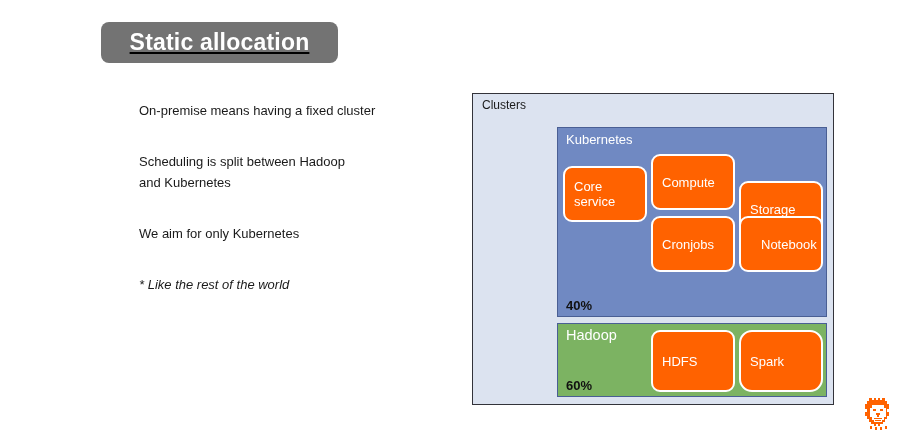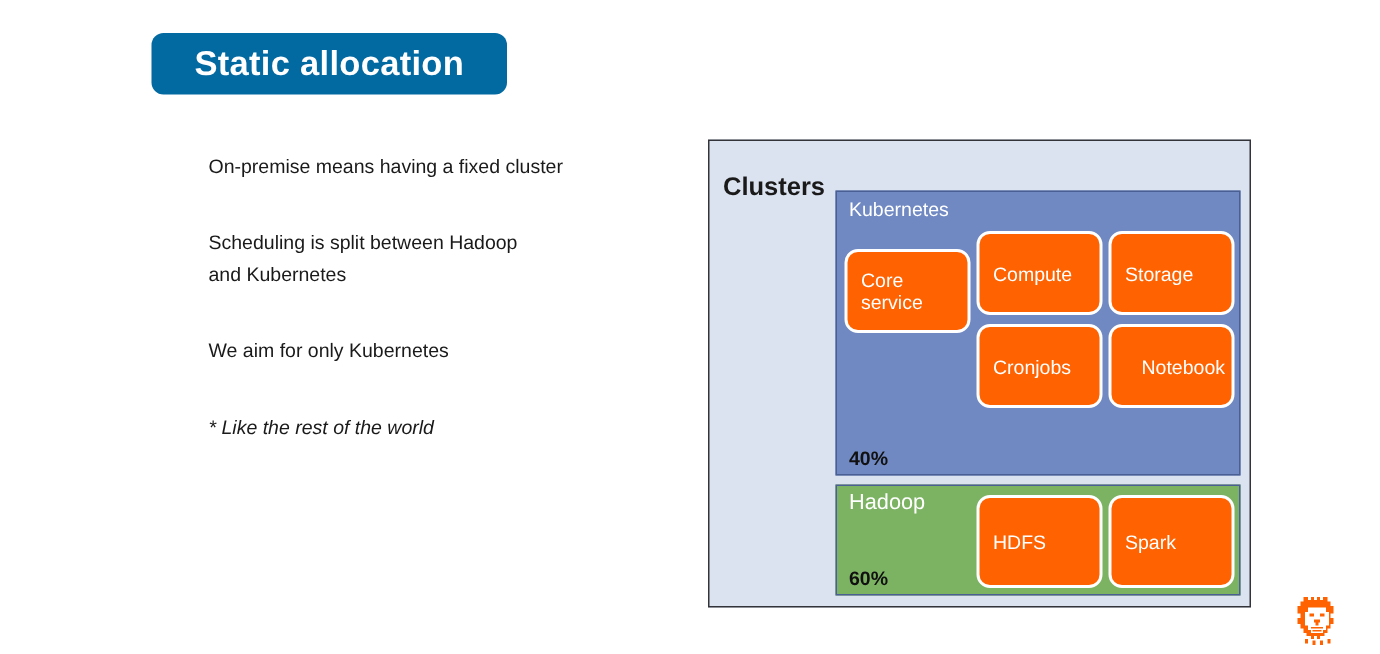--- a/index.html
+++ b/index.html
@@ -65,24 +65,23 @@
     top: 93px;
     width: 362px;
     height: 312px;
     background: #dce3f0;
     border: 1.5px solid #33333a;
     box-sizing: border-box;
   }
   #clusters-label {
     position: absolute;
     left: 9px;
-    top: 21px;
-    font-size: 17px;
+    top: 4px;
+    font-size: 12px;
     color: #1a1a1a;
-    font-weight: bold;
   }
 
   
   #k8s-panel {
     position: absolute;
     left: 84px;
     top: 33px;
     width: 270px;
     height: 190px;
     background: #7089c2;
@@ -144,21 +143,21 @@
     padding-left: 9px;
     color: #ffffff;
     font-size: 13px;
     line-height: 15px;
   }
 
   
   .k-r1 { top: 26px; width: 84px; height: 56px; }
   #tile-core      { left: 5px; margin-top: 12px; }
   #tile-compute   { left: 93px; }
-  #tile-storage   { left: 181px; }
+  #tile-storage   { left: 181px; margin-top: 27px; }
   
   .k-r2 { top: 88px; width: 84px; height: 56px; }
   #tile-cronjobs  { left: 93px; }
   #tile-notebook  { left: 181px; padding-left: 20px; }
   
   .h-r1 { top: 6px; width: 84px; height: 62px; }
   #tile-hdfs   { left: 93px; }
   #tile-spark  { left: 181px; }
 
   
@@ -166,21 +165,21 @@
     position: absolute;
     left: 862px;
     top: 396px;
     width: 32px;
     height: 34px;
   }
 </style>
 </head>
 <body>
 
-<div id="title-pill" style="background: #0369a1;">
+<div id="title-pill" style="background: #737373; text-decoration: underline;">
   <span class="title-text">Static allocation</span>
 </div>
 
 <div id="bullets">
 
   <div class="bullet">
     <span class="bullet-line">On-premise means having a fixed cluster</span>
   </div>
 
   <div class="bullet">
@@ -224,21 +223,21 @@
 
     <span id="k8s-pct">40%</span>
   </div>
 
   <div id="hadoop-panel" style="background: rgb(124, 179, 98);">
     <span id="hadoop-label">Hadoop</span>
 
     <div class="tile h-r1" id="tile-hdfs" style="background: rgb(255, 98, 0);">
       <span>HDFS</span>
     </div>
-    <div class="tile h-r1" id="tile-spark" style="background: rgb(255, 98, 0);">
+    <div class="tile h-r1" id="tile-spark" style="background: rgb(255, 98, 0); border-radius: 13px;">
       <span>Spark</span>
     </div>
 
     <span id="hadoop-pct">60%</span>
   </div>
 
 </div>
 
 <div id="lion-logo">
   <svg width="32" height="34" viewBox="0 0 32 34" xmlns="http://www.w3.org/2000/svg" aria-hidden="true">

